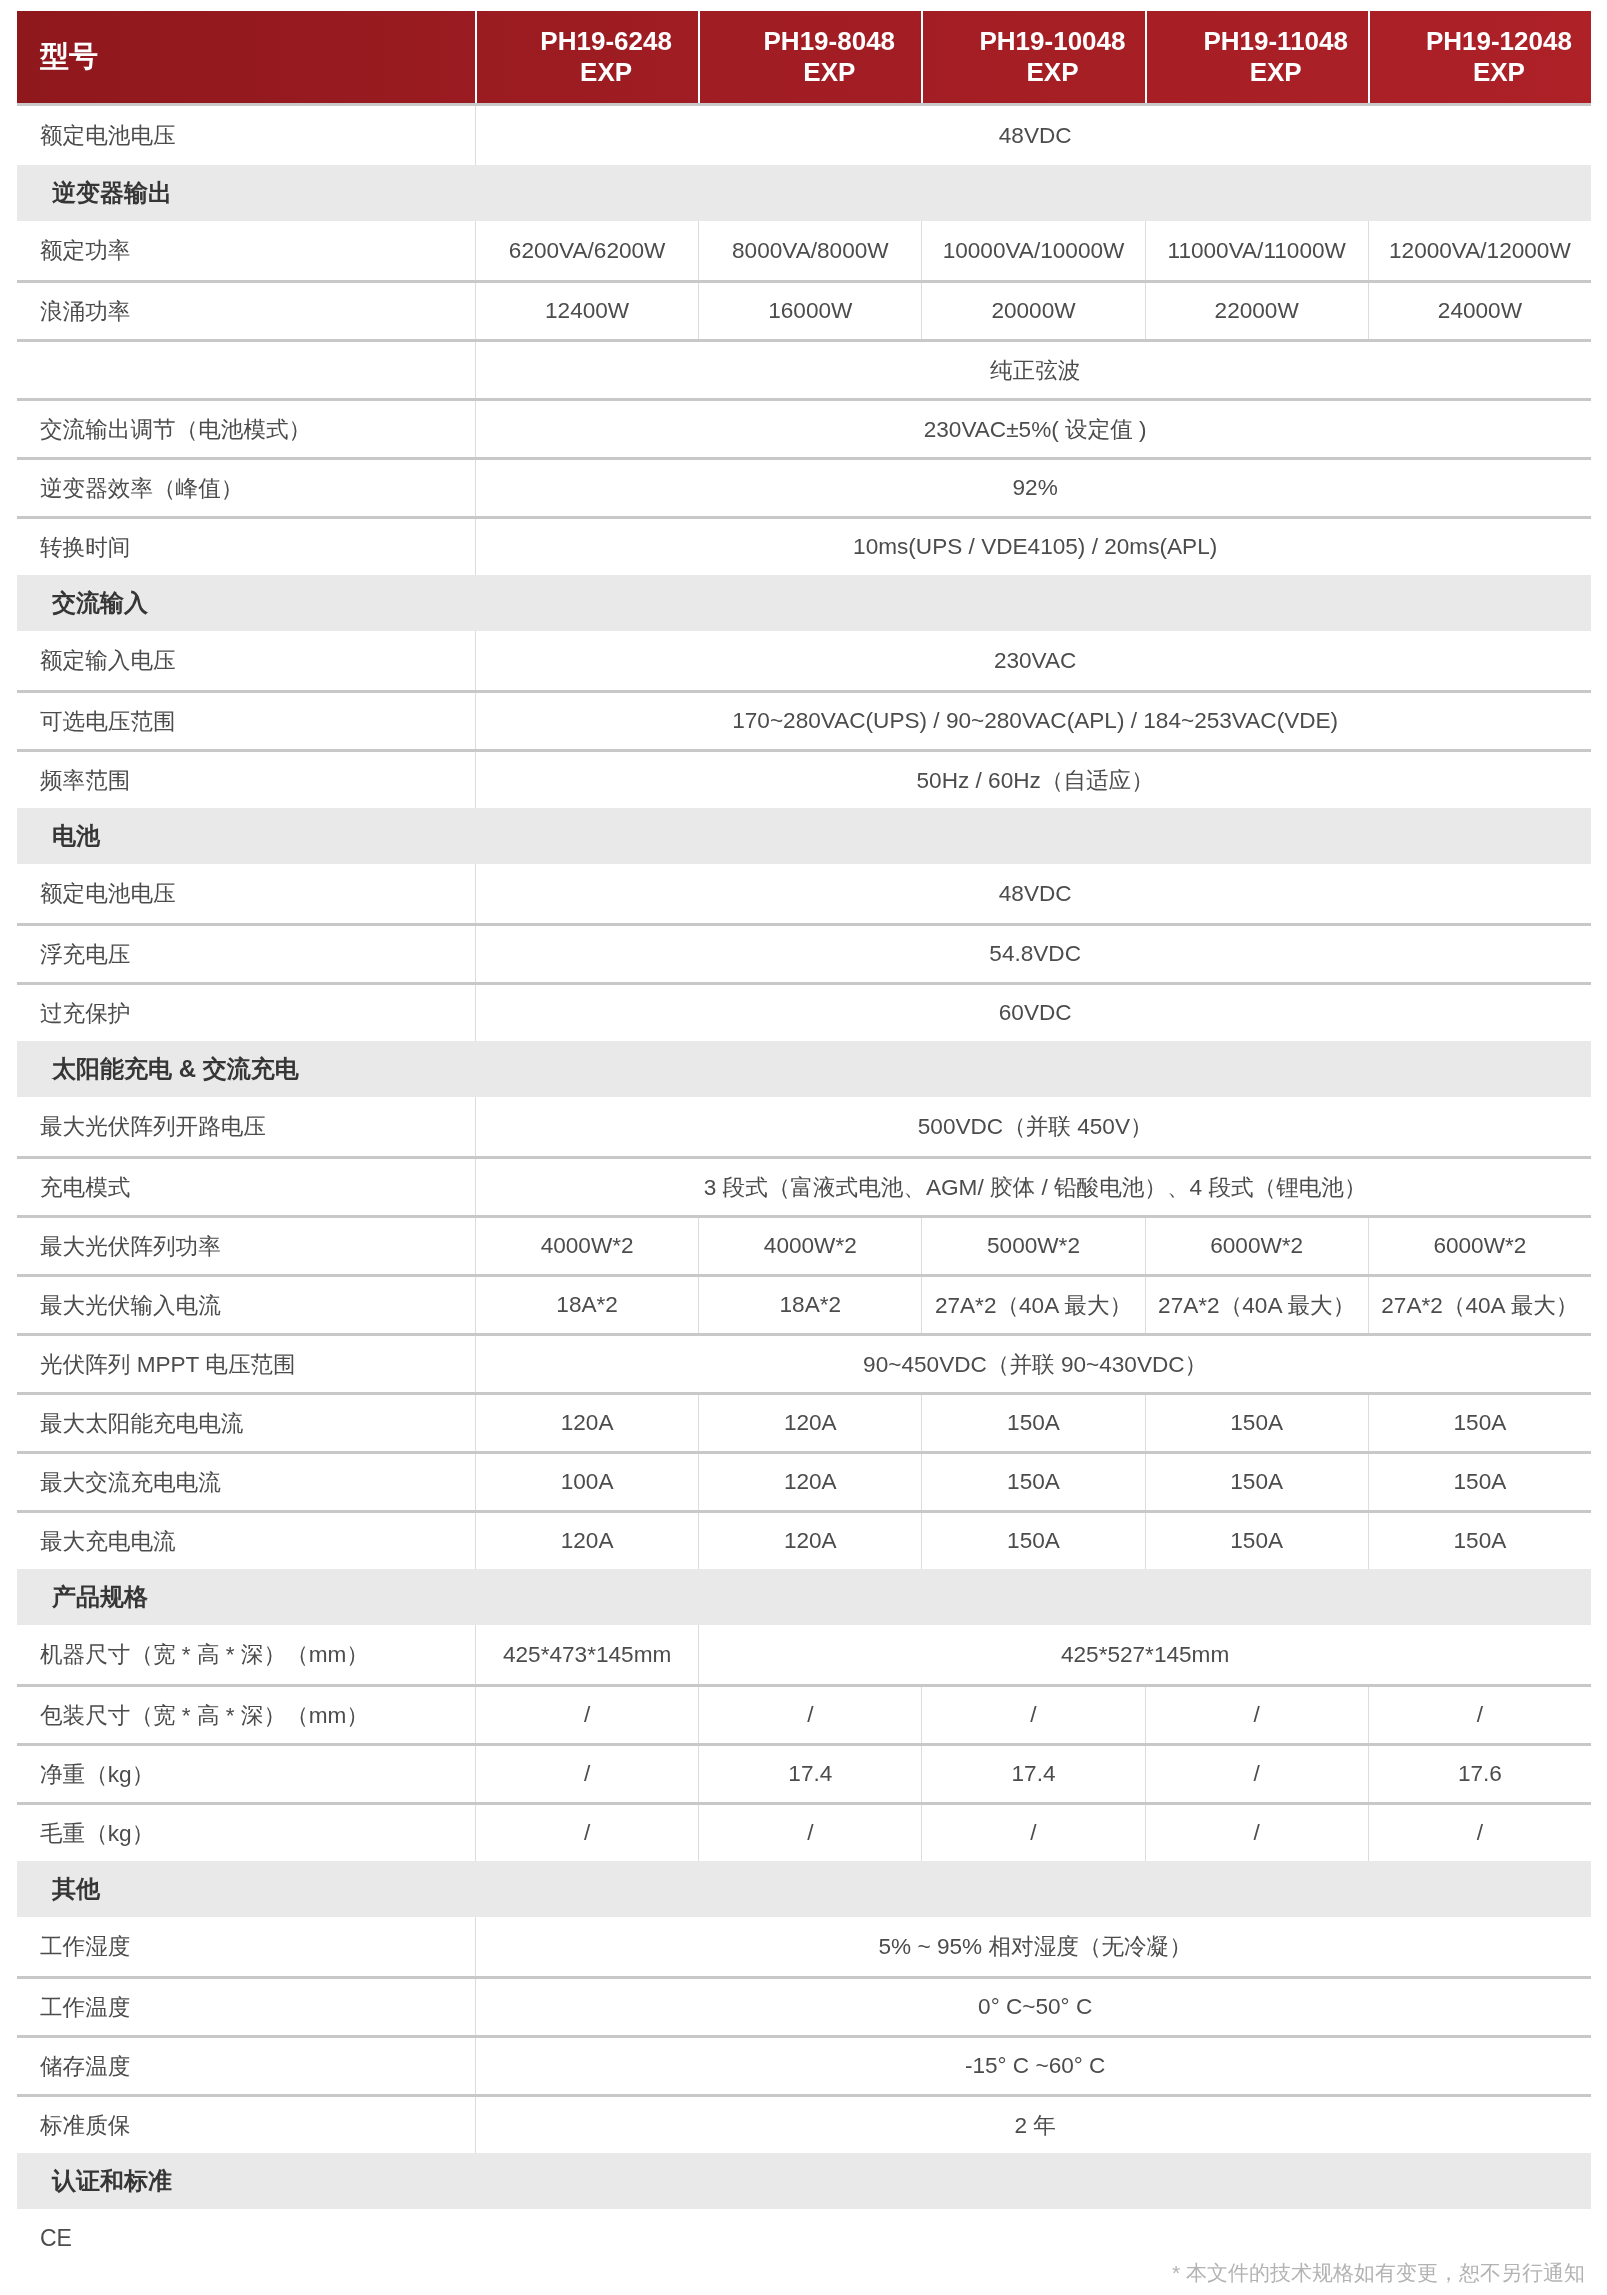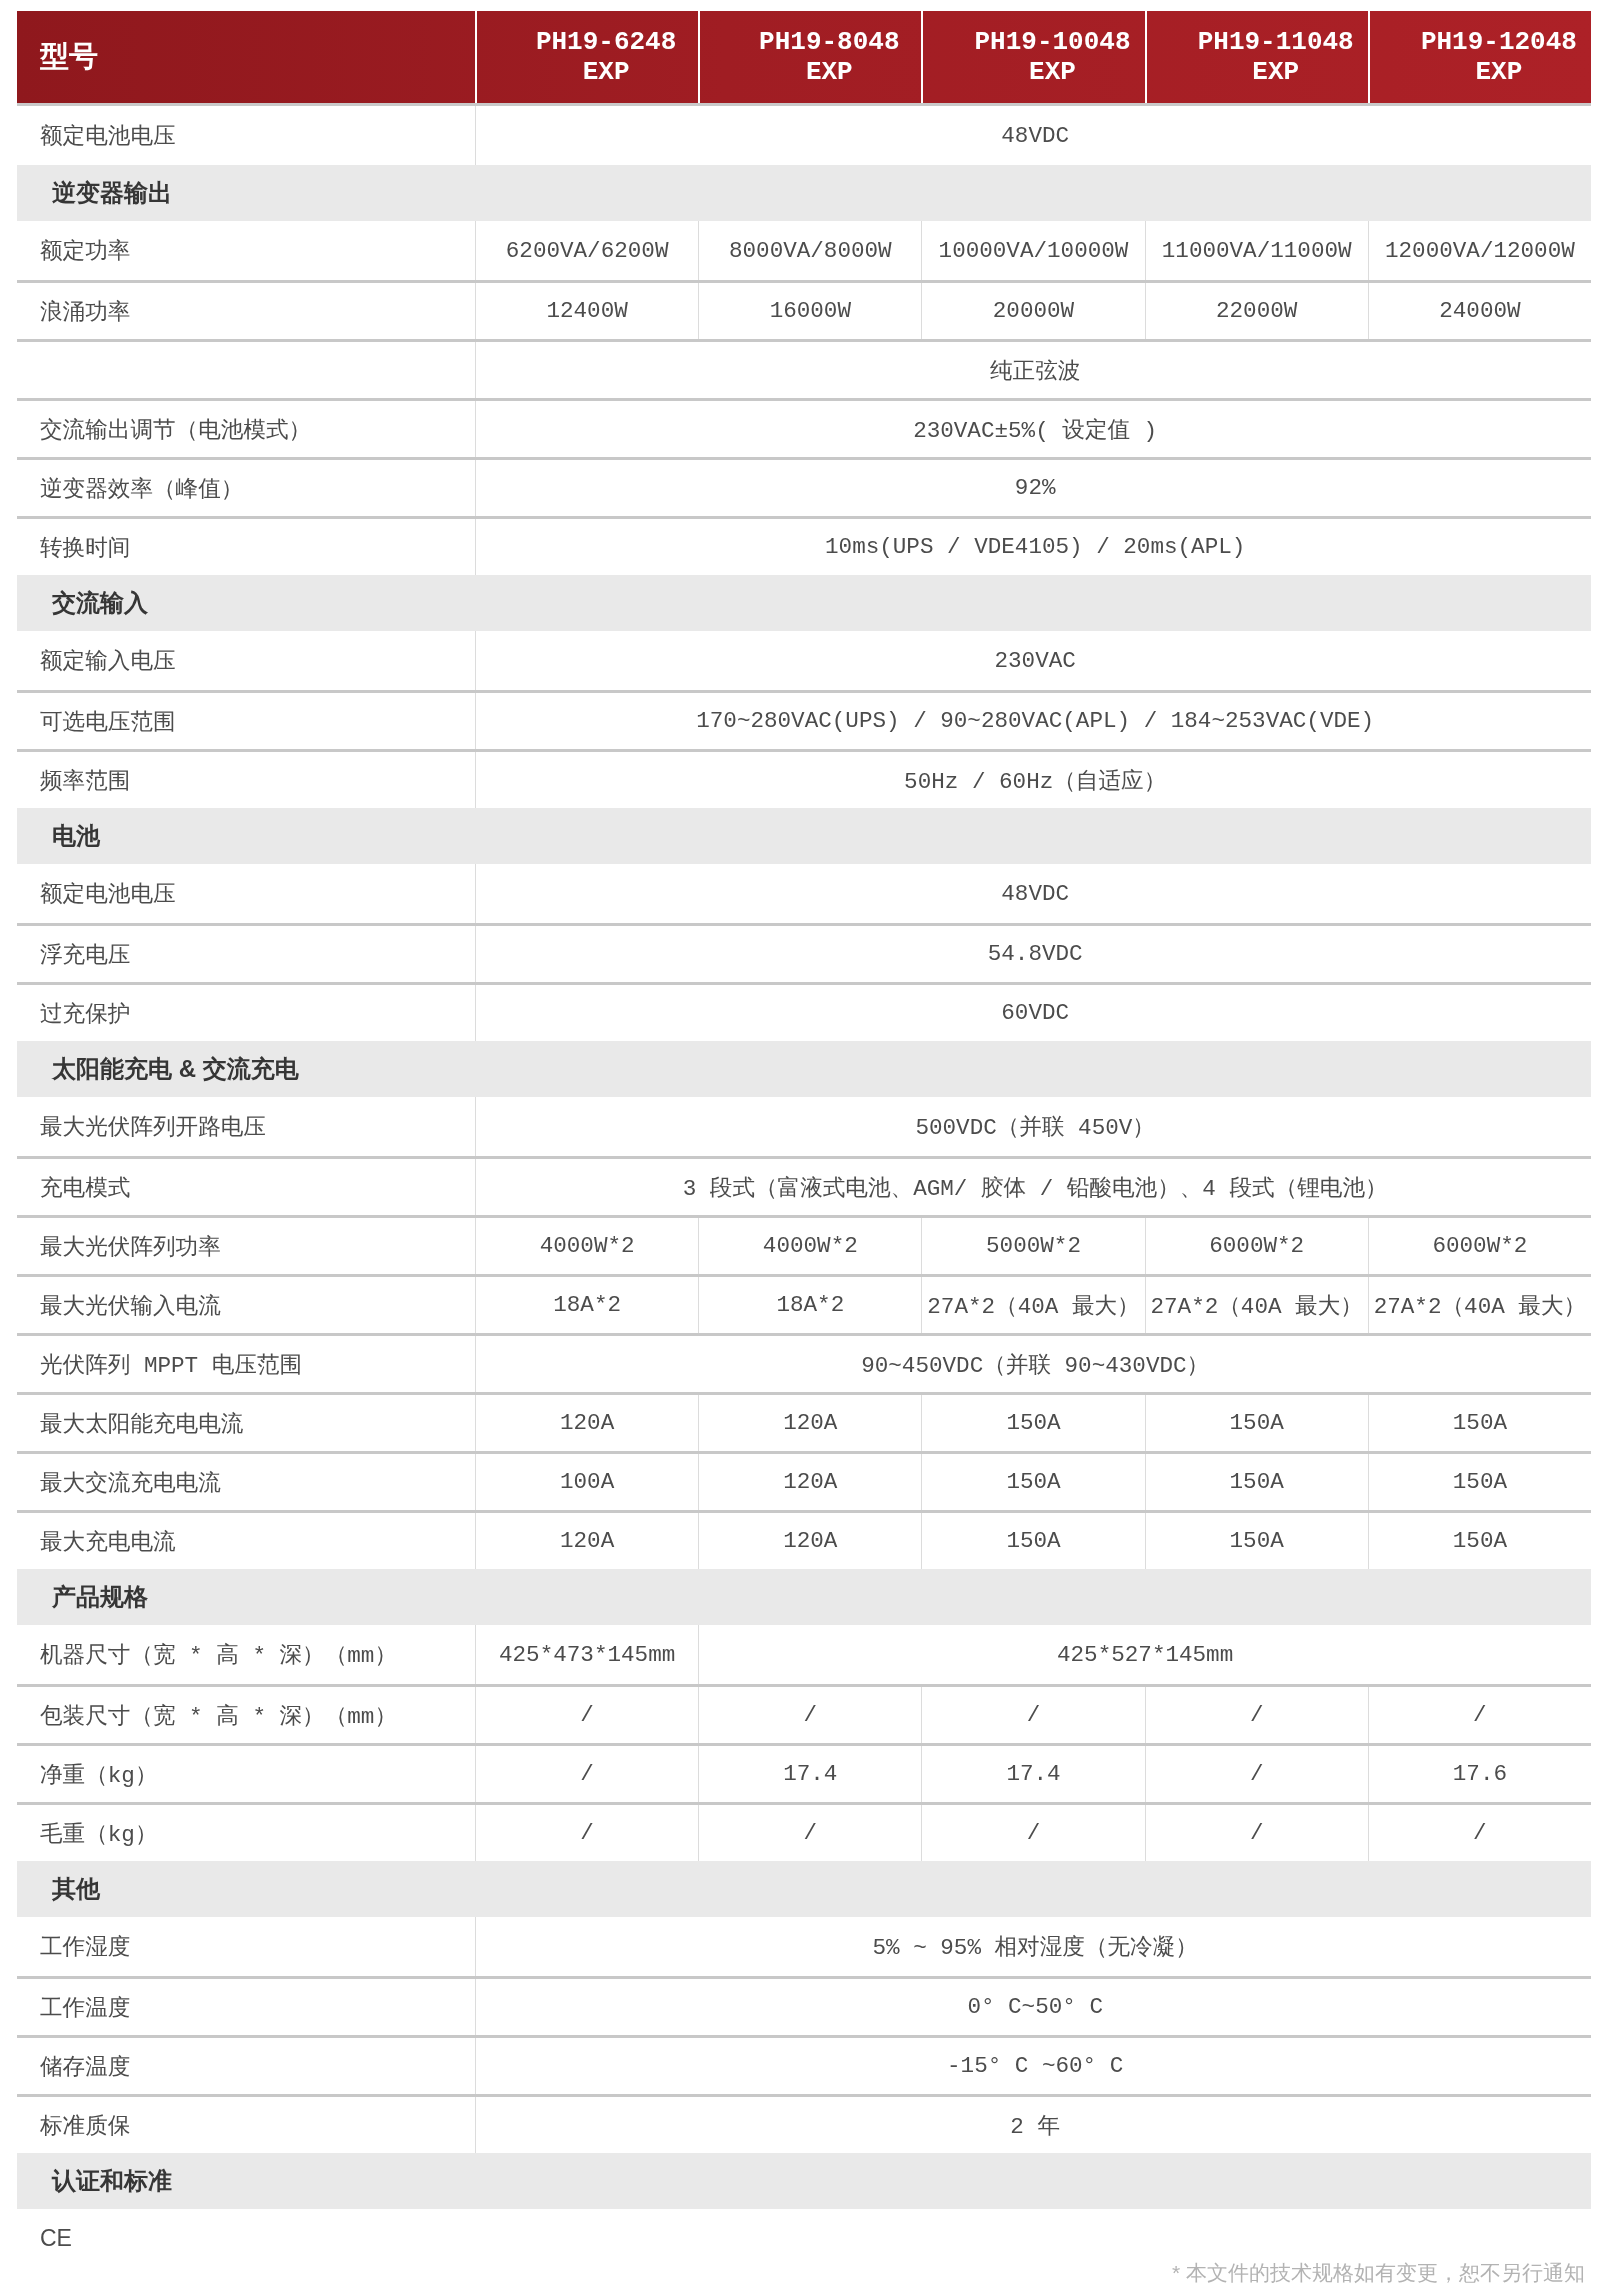--- a/index.html
+++ b/index.html
@@ -13,21 +13,20 @@
   .spec-table {
     position: absolute;
     left: 17px; top: 11px;
     width: 1574px;
   }
   .grid-row {
     display: grid;
     grid-template-columns: 29.1% repeat(4, 14.18%) 1fr;
     align-items: stretch;
     width: 100%;
-    font-family: Liberation Mono, monospace;
   }
   
   .head-row {
     height: 95px;
     background: linear-gradient(90deg, #8f181d 0%, #a01d23 45%, #ad2127 100%);
     border-bottom: 3.1px solid #c9c9c9;
   }
   .head-label {
     display: flex; align-items: center;
     padding-left: 23px;

